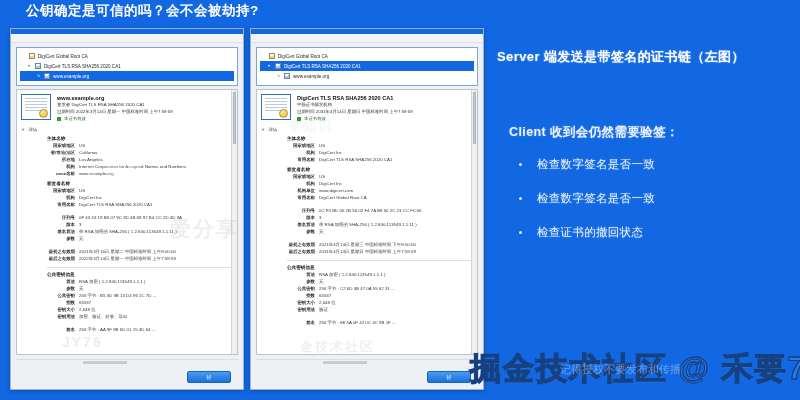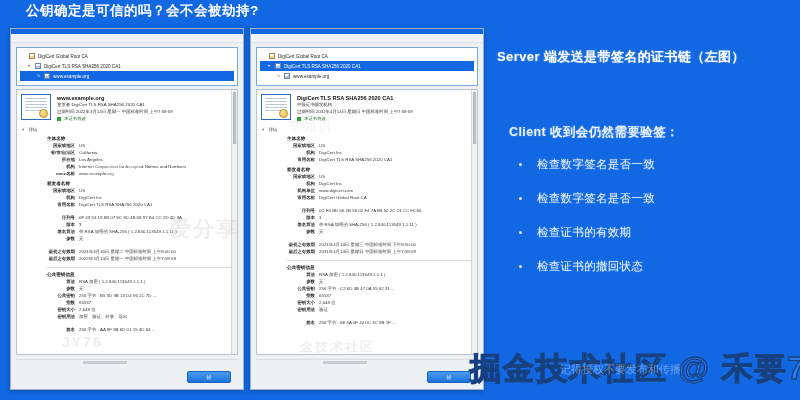--- a/index.html
+++ b/index.html
@@ -510,21 +510,20 @@
     <div class="ok-btn">好</div>
   </div>
 </div>
 
 <div class="right-col">
   <div class="rc-head">Server 端发送是带签名的证书链（左图）</div>
   <div class="rc-sub">Client 收到会仍然需要验签：</div>
   <ul class="rc-list">
     <li><span class="bullet"></span><span>检查数字签名是否一致</span></li>
     <li><span class="bullet"></span><span>检查数字签名是否一致</span></li>
-    <li><span class="bullet"></span><span>检查证书的有效期</span></li>
     <li><span class="bullet"></span><span>检查证书的撤回状态</span></li>
   </ul>
 </div>
 
 <div class="wm-faint-a">汇智网</div>
 <div class="wm-faint-b">爱分享</div>
 <div class="wm-faint-c">JY76</div>
 <div class="wm-faint-d">金技术社区</div>
 <div class="wm-faint-e">享知识</div>
 <div class="wm-big">掘金技术社区 @ 禾要7夜宵</div>

